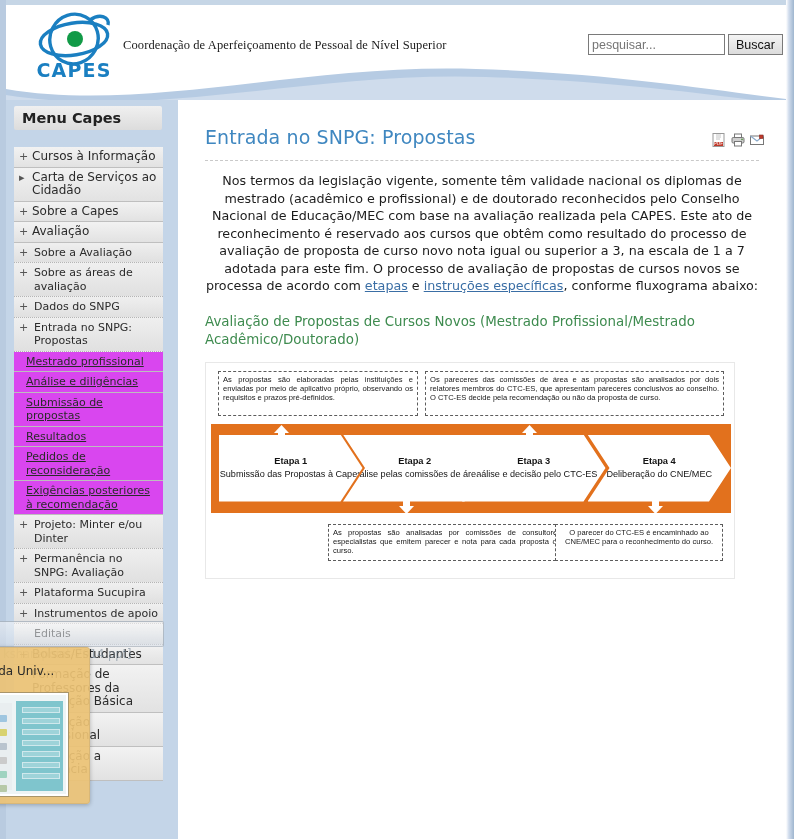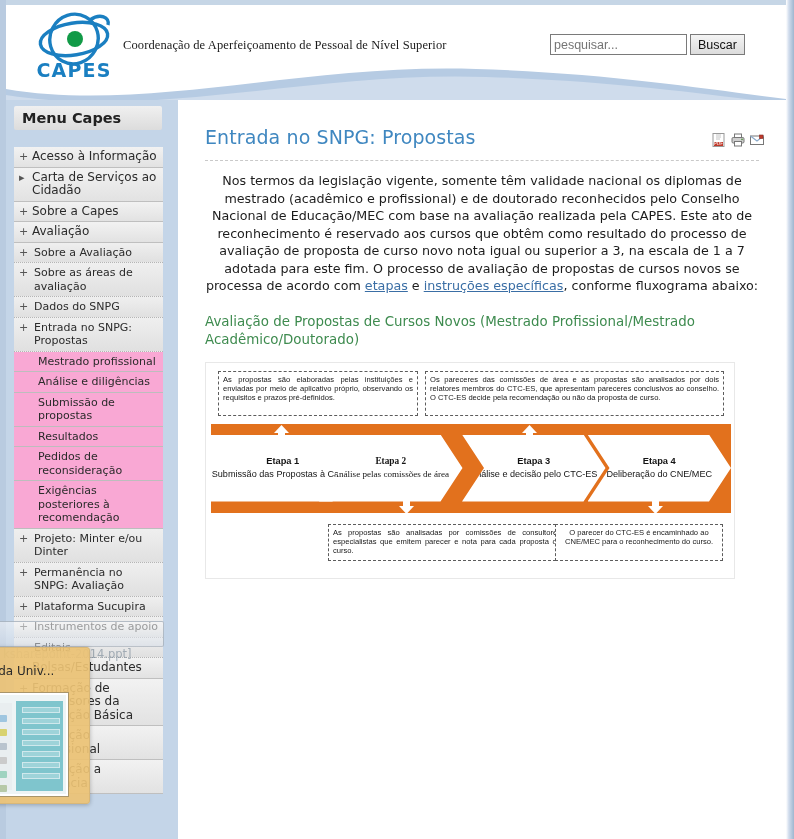--- a/index.html
+++ b/index.html
@@ -38,21 +38,21 @@
   }
   .logo svg { display:block; }
 
   .org-name {
     position:absolute; left:117px; top:33px;
     font-family:"Liberation Serif", serif;
     font-size:12.5px; color:#1a1a1a; letter-spacing:0.1px;
     white-space:nowrap;
   }
 
-  .search-wrap { position:absolute; left:544px; top:29px; display:flex; align-items:flex-start;border-radius:7px; }
+  .search-wrap { position:absolute; left:582px; top:29px; display:flex; align-items:flex-start;border-radius:7px; }
   .search-input {
     width:137px; height:21px;
     border:1px solid #7a7a7a;
     background:#ffffff;
     font-family:"Liberation Sans", sans-serif;
     font-size:12.5px; color:#111;
     padding:1px 3px;
     outline:none;
   }
   .search-btn {
@@ -96,24 +96,25 @@
     font-size:11px; color:#555; line-height:13.5px;
   }
   .menu-item.lvl1 { font-size:12px; }
   .menu-item.lvl2 {
     font-size:11px;
     background:linear-gradient(to bottom,#efefef 0%,#e0e0e0 100%);
     border-bottom:1px dotted #b5b5b5;
     padding-left:20px;
   }
   .menu-item.lvl3 {
-    background:#f9a8d4;
+    background:#d946ef;
     border-bottom:1px solid #bdbdbd;
     font-size:11px;
-    padding-left:24px;
+    padding-left:12px;
+    text-decoration:underline;
   }
 
   
   .content {
     position:absolute; left:178px; top:100px; width:608px; height:739px;
     background:#ffffff;
     padding:0 16px;
   }
   .page-title {
     margin:0; padding:26px 0 0 11px;
@@ -271,21 +272,21 @@
 
     <div class="search-wrap">
       <input class="search-input" type="text" placeholder="pesquisar..." style="">
       <button class="search-btn">Buscar</button>
     </div>
   </div>
 
   <div class="sidebar-panel">
     <div class="menu-title">Menu Capes</div>
     <div class="menu-list" id="menu-list">
-        <div class="menu-item lvl1"><span class="plus">+</span><span>Acesso à Informação</span></div>
+        <div class="menu-item lvl1"><span class="plus">+</span><span>Cursos à Informação</span></div>
         <div class="menu-item lvl1"><span class="plus">▸</span><span>Carta de Serviços ao Cidadão</span></div>
         <div class="menu-item lvl1"><span class="plus">+</span><span>Sobre a Capes</span></div>
         <div class="menu-item lvl1"><span class="plus">+</span><span>Avaliação</span></div>
         <div class="menu-item lvl2"><span class="plus">+</span><span>Sobre a Avaliação</span></div>
         <div class="menu-item lvl2"><span class="plus">+</span><span>Sobre as áreas de avaliação</span></div>
         <div class="menu-item lvl2"><span class="plus">+</span><span>Dados do SNPG</span></div>
         <div class="menu-item lvl2"><span class="plus">+</span><span>Entrada no SNPG: Propostas</span></div>
         <div class="menu-item lvl3"><span>Mestrado profissional</span></div>
         <div class="menu-item lvl3"><span>Análise e diligências</span></div>
         <div class="menu-item lvl3"><span>Submissão de propostas</span></div>
@@ -349,25 +350,25 @@
       <div class="band"></div>
 
       <svg class="arr-up" style="left:68px; top:62px;" viewBox="0 0 15 18">
         <path d="M7.5 0 L15 8 L11 8 L11 18 L4 18 L4 8 L0 8 Z" fill="#ffffff"></path>
       </svg>
       <svg class="arr-up" style="left:316px; top:62px;" viewBox="0 0 15 18">
         <path d="M7.5 0 L15 8 L11 8 L11 18 L4 18 L4 8 L0 8 Z" fill="#ffffff"></path>
       </svg>
 
       <div class="chev-row" id="chev-row">
-          <div class="chev" style="left: 0px; width: 143.5px; clip-path: polygon(0px 0px, calc(100% - 22px) 0px, 100% 50%, calc(100% - 22px) 100%, 0px 100%); justify-content: center;">
+          <div class="chev" style="left: 8px; width: 143.5px; clip-path: polygon(0px 0px, calc(100% - 22px) 0px, 100% 50%, calc(100% - 22px) 100%, 0px 100%); justify-content: center;">
             <div class="step">Etapa 1</div>
             <div class="desc">Submissão das Propostas à Capes</div>
           </div>
-          <div class="chev" style="left: 108px; width: 143.5px; clip-path: polygon(0px 0px, calc(100% - 22px) 0px, 100% 50%, calc(100% - 22px) 100%, 0px 100%, 22px 50%); font-family: Liberation Serif, serif;">
+          <div class="chev" style="left: 132px; width: 143.5px; clip-path: polygon(0px 0px, calc(100% - 22px) 0px, 100% 50%, calc(100% - 22px) 100%, 0px 100%, 22px 50%);">
             <div class="step">Etapa 2</div>
             <div class="desc">Análise pelas comissões de área</div>
           </div>
           <div class="chev" style="left: 251px; width: 143.5px; clip-path: polygon(0px 0px, calc(100% - 22px) 0px, 100% 50%, calc(100% - 22px) 100%, 0px 100%, 22px 50%);">
             <div class="step">Etapa 3</div>
             <div class="desc">Análise e decisão pelo CTC-ES</div>
           </div>
           <div class="chev" style="left: 376.5px; width: 143.5px; clip-path: polygon(0px 0px, calc(100% - 22px) 0px, 100% 50%, calc(100% - 22px) 100%, 0px 100%, 22px 50%);">
             <div class="step">Etapa 4</div>
             <div class="desc">Deliberação do CNE/MEC</div>

